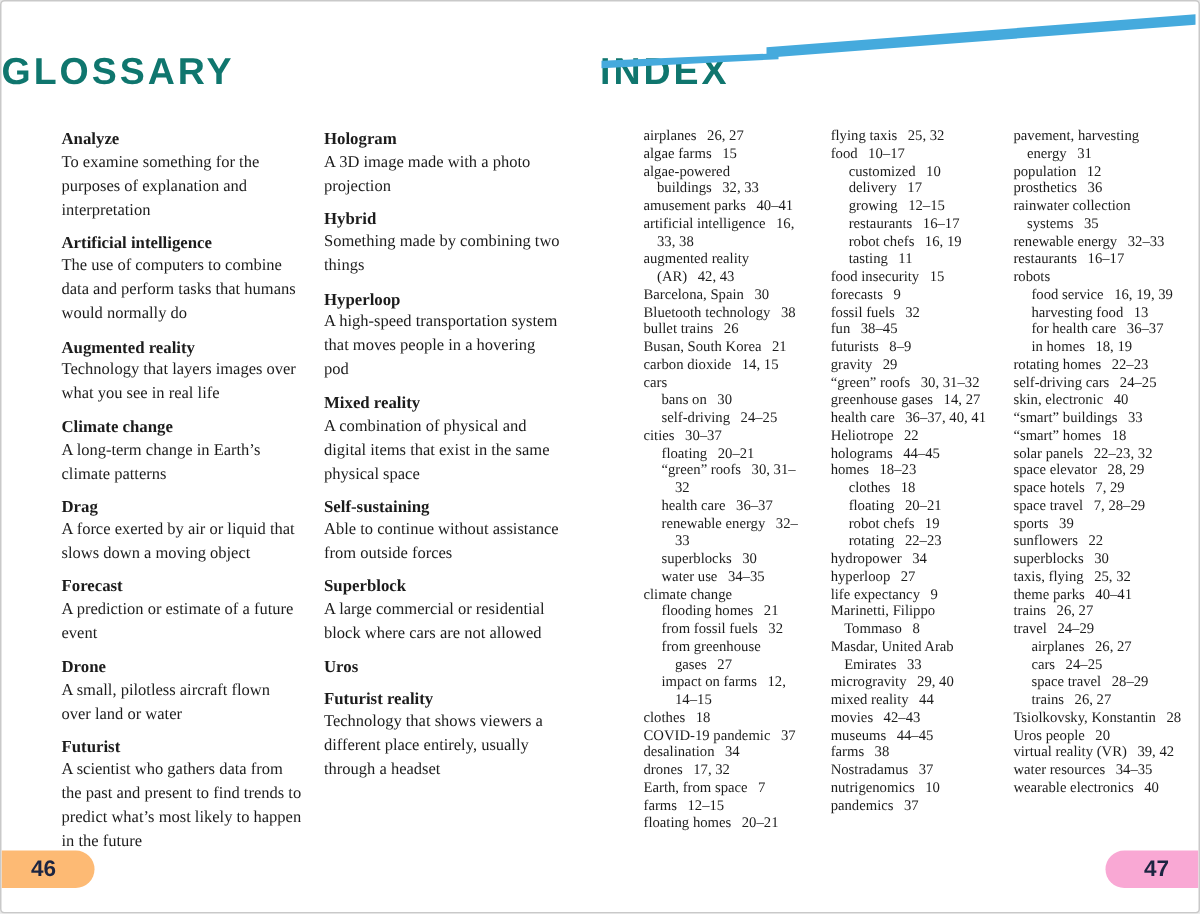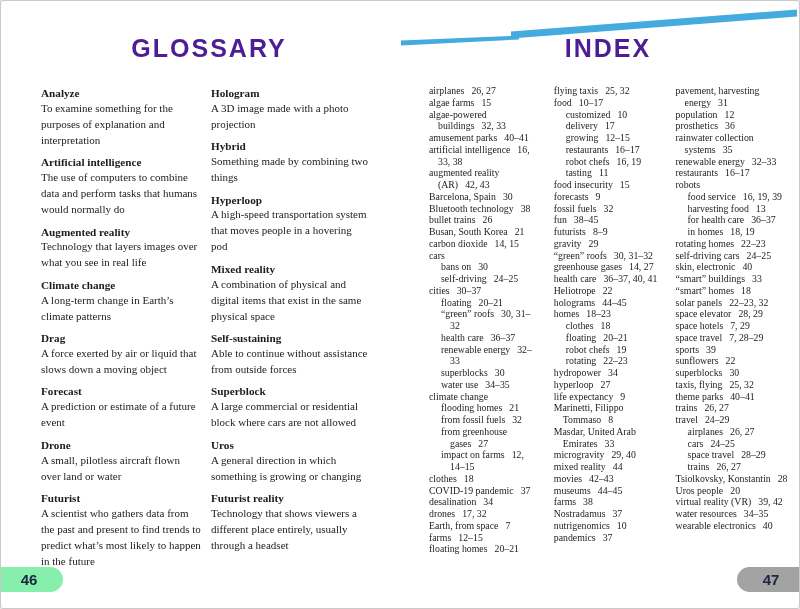--- a/index.html
+++ b/index.html
@@ -6,25 +6,25 @@
   *{box-sizing:border-box;}
   .spread{
     position:relative;width:800px;height:609px;margin:0 auto;
     background:#ffffff;border:1px solid #c9c9c9;border-radius:3px;
     overflow:hidden;font-family:"Liberation Serif",serif;color:#1c1c1c;
   }
   .page{position:absolute;top:0;height:100%;width:50%;}
   .page.left{left:0;}
   .page.right{left:50%;}
   .ptitle{
-    margin:34px 0 0 0;text-align:center;font-family:"Liberation Sans",sans-serif;
-    font-weight:700;font-size:25px;line-height:26px;letter-spacing:2px;color:#4c1d95;padding-left:17px;
+    margin:34px 0 0 0;font-family:"Liberation Sans",sans-serif;
+    font-weight:700;font-size:25px;line-height:26px;letter-spacing:2px;color:#0f766e;
   }
   
-  .gcols{display:flex;gap:10px;padding-left:40px;margin-top:26px;}
+  .gcols{display:flex;gap:15px;padding-left:40px;margin-top:26px;}
   .gcol{width:160px;}
   .gentry{margin-bottom:8.5px;}
   .gterm{font-weight:bold;font-size:11.2px;line-height:12.8px;}
   .gdef{font-size:11px;line-height:16px;}
   
   .icols{display:flex;gap:14px;padding-left:29px;margin-top:24px;}
   .icol{}
   .icol.c1{width:114px;}
   .icol.c2{width:111px;}
   .icol.c3{width:127px;}
@@ -104,21 +104,20 @@
           <div class="gentry">
             <div class="gterm">Self-sustaining</div>
             <div class="gdef">Able to continue without assistance from outside forces</div>
           </div>
           <div class="gentry">
             <div class="gterm">Superblock</div>
             <div class="gdef">A large commercial or residential block where cars are not allowed</div>
           </div>
           <div class="gentry">
             <div class="gterm">Uros</div>
-            <div class="gdef">A general direction in which something is growing or changing</div>
           </div>
           <div class="gentry">
             <div class="gterm">Futurist reality</div>
             <div class="gdef">Technology that shows viewers a different place entirely, usually through a headset</div>
           </div>
         </div>
     </div>
   </section>
 
   <section class="page right">
@@ -237,16 +236,16 @@
           <div class="ientry"><span class="it">wearable electronics</span><span class="ip">40</span></div>
         </div>
     </div>
   </section>
 
   <svg class="stripe" width="800" height="60" viewBox="0 0 800 60" aria-hidden="true">
     <polygon points="400,39.5 518,34.5 518,38.5 400,44.5" fill="#45aadd"></polygon>
     <polygon points="510,30.5 796,8.5 796,15.5 510,37.5" fill="#45aadd"></polygon>
   </svg>
 
-  <div class="pill pill-left" style="background: #86efac; color: rgb(28, 37, 65);">46</div>
-  <div class="pill pill-right" style="background: #a3a3a3; color: rgb(28, 37, 65);">47</div>
+  <div class="pill pill-left" style="background: #fdba74; color: rgb(28, 37, 65);">46</div>
+  <div class="pill pill-right" style="background: #f9a8d4; color: rgb(28, 37, 65);">47</div>
 
 </div>
 
 </body></html>

